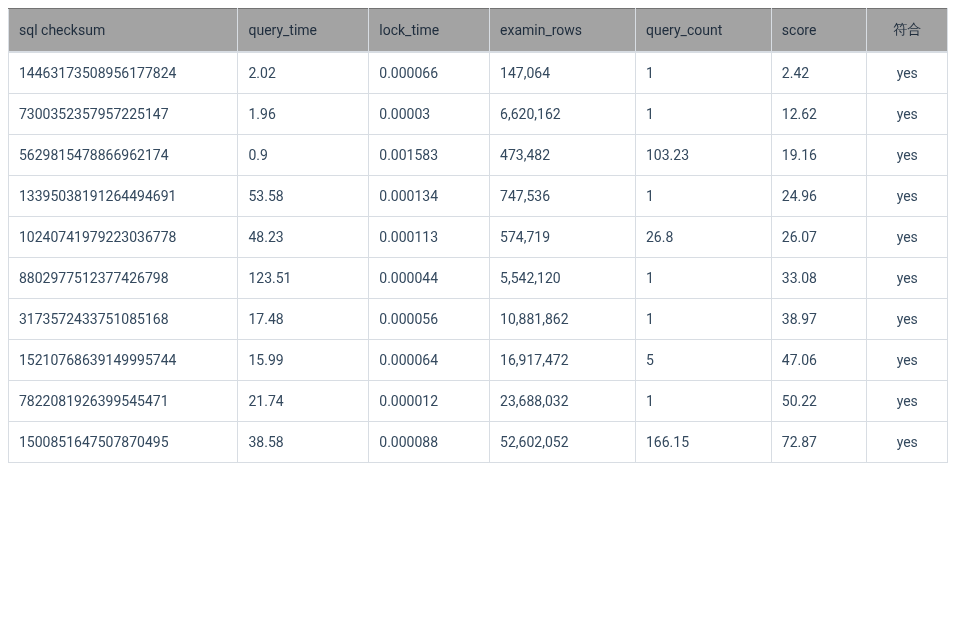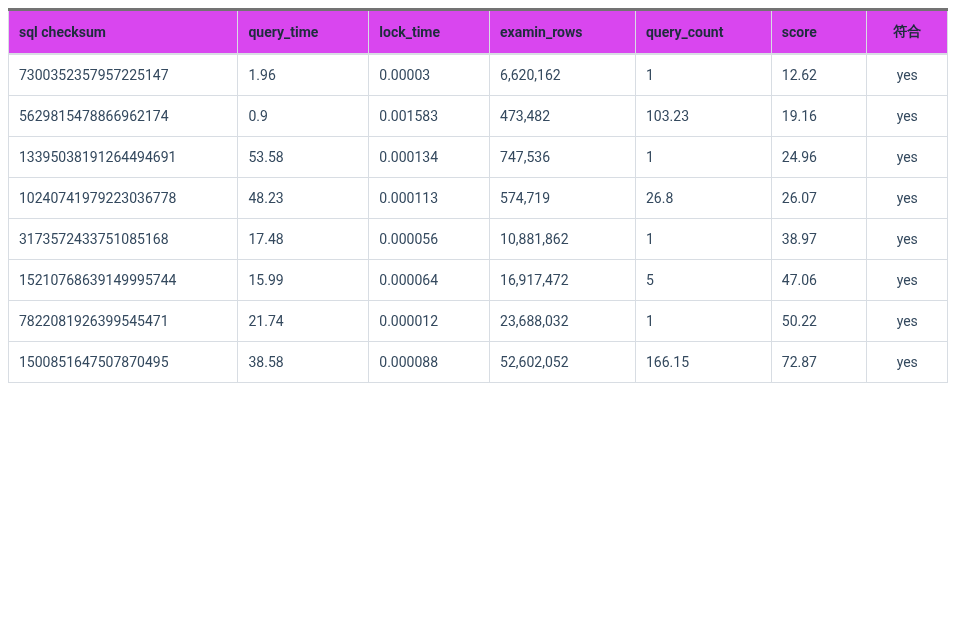--- a/index.html
+++ b/index.html
@@ -20,24 +20,24 @@
       table-layout: fixed;
     }
     th, td {
       text-align: left;
       padding: 12px 10px;
       border: 1px solid #d8dde3;
       overflow: hidden;
       white-space: nowrap;
     }
     th {
-      background: #d946ef;
-      font-weight: 700;
+      background: #a3a3a3;
+      font-weight: 400;
       color: #1f2d3d;
-      border-top: 3px solid #737373;
+      border-top: 1px solid #737373;
       border-bottom: 2px solid #d8dde3;
     }
     td {
       color: #34495e;
     }
     .col-checksum { width: 228px; }
     .col-qtime { width: 130px; }
     .col-ltime { width: 120px; }
     .col-erows { width: 145px; }
     .col-qcount { width: 135px; }
@@ -53,20 +53,29 @@
       <th class="col-checksum">sql checksum</th>
       <th class="col-qtime">query_time</th>
       <th class="col-ltime">lock_time</th>
       <th class="col-erows">examin_rows</th>
       <th class="col-qcount">query_count</th>
       <th class="col-score">score</th>
       <th class="col-meet">符合</th>
     </tr>
   </thead>
   <tbody>
+      <tr>
+        <td class="col-checksum">14463173508956177824</td>
+        <td class="col-qtime">2.02</td>
+        <td class="col-ltime">0.000066</td>
+        <td class="col-erows">147,064</td>
+        <td class="col-qcount">1</td>
+        <td class="col-score">2.42</td>
+        <td class="col-meet">yes</td>
+      </tr>
       <tr>
         <td class="col-checksum">7300352357957225147</td>
         <td class="col-qtime">1.96</td>
         <td class="col-ltime">0.00003</td>
         <td class="col-erows">6,620,162</td>
         <td class="col-qcount">1</td>
         <td class="col-score">12.62</td>
         <td class="col-meet">yes</td>
       </tr>
       <tr>
@@ -87,20 +96,29 @@
         <td class="col-score">24.96</td>
         <td class="col-meet">yes</td>
       </tr>
       <tr>
         <td class="col-checksum">10240741979223036778</td>
         <td class="col-qtime">48.23</td>
         <td class="col-ltime">0.000113</td>
         <td class="col-erows">574,719</td>
         <td class="col-qcount">26.8</td>
         <td class="col-score">26.07</td>
+        <td class="col-meet">yes</td>
+      </tr>
+      <tr>
+        <td class="col-checksum">8802977512377426798</td>
+        <td class="col-qtime">123.51</td>
+        <td class="col-ltime">0.000044</td>
+        <td class="col-erows">5,542,120</td>
+        <td class="col-qcount">1</td>
+        <td class="col-score">33.08</td>
         <td class="col-meet">yes</td>
       </tr>
       <tr>
         <td class="col-checksum">3173572433751085168</td>
         <td class="col-qtime">17.48</td>
         <td class="col-ltime">0.000056</td>
         <td class="col-erows">10,881,862</td>
         <td class="col-qcount">1</td>
         <td class="col-score">38.97</td>
         <td class="col-meet">yes</td>

